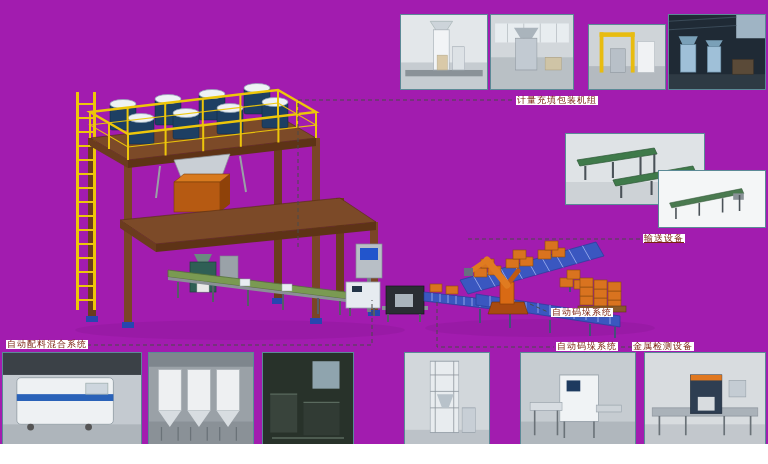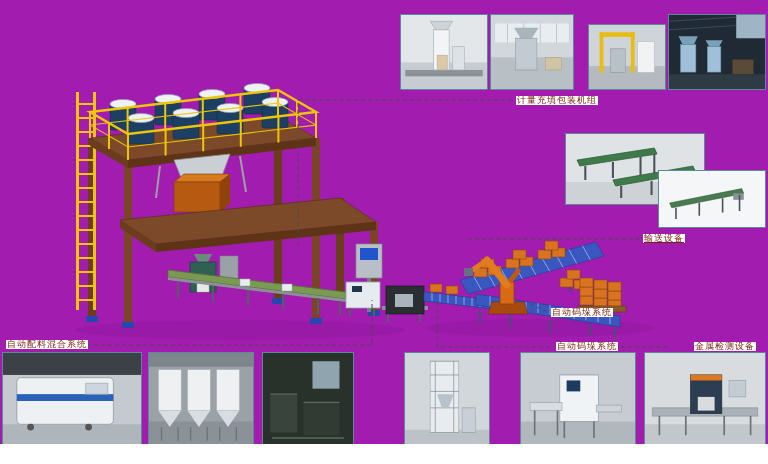--- a/index.html
+++ b/index.html
@@ -344,15 +344,15 @@
       <rect x="70" y="20" width="14" height="12" fill="#c4ccd3" stroke="#9aa4ac" stroke-width="0.5"></rect>
       <path d="M12 46v14M34 46v14M66 46v14M88 46v14" stroke="#6a7278" stroke-width="1.4"></path>
     </svg>
   </div>
 
   <div class="lbl" style="left:516px;top:96px;">计量充填包装机组</div>
   <div class="lbl" style="left:643px;top:234px;text-decoration:underline;">输送设备</div>
   <div class="lbl" style="left:551px;top:308px;">自动码垛系统</div>
   <div class="lbl" style="left:6px;top:340px;">自动配料混合系统</div>
   <div class="lbl" style="left:556px;top:342px;">自动码垛系统</div>
-  <div class="lbl" style="left:694px;top:342px;">金属检测设备</div>
+  <div class="lbl" style="left:632px;top:342px;">金属检测设备</div>
 
 </div>
 
 </body></html>

